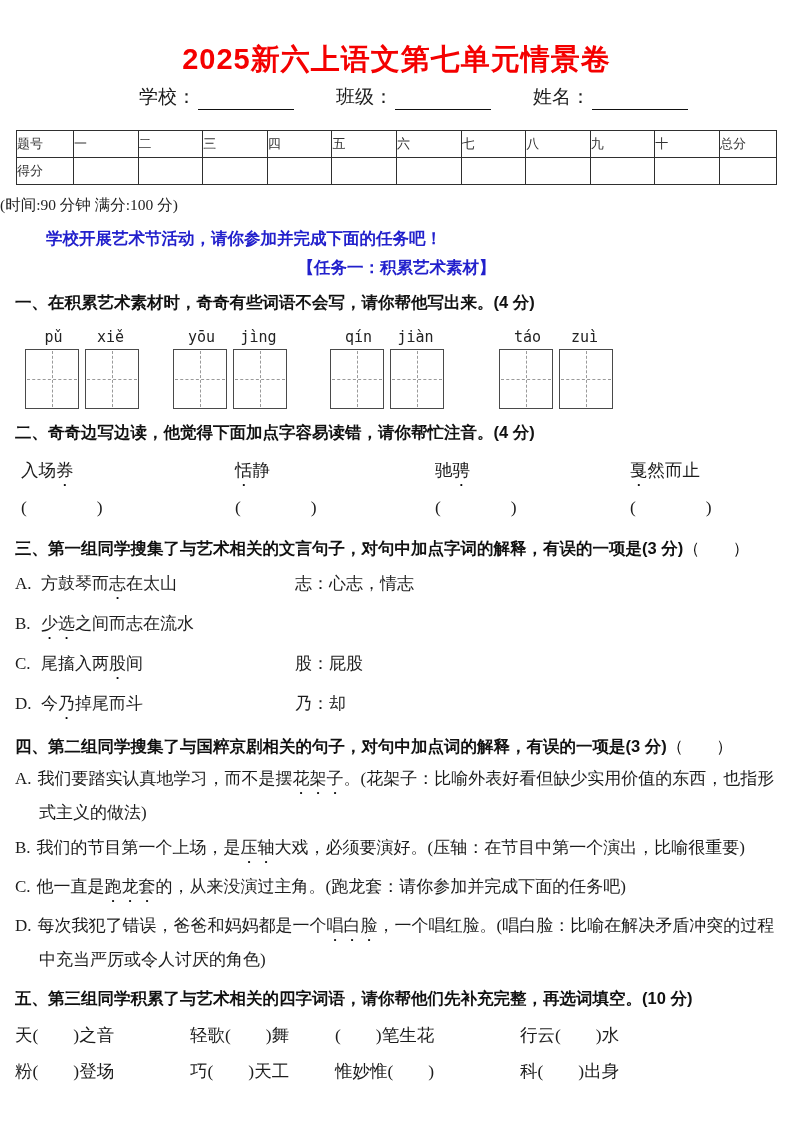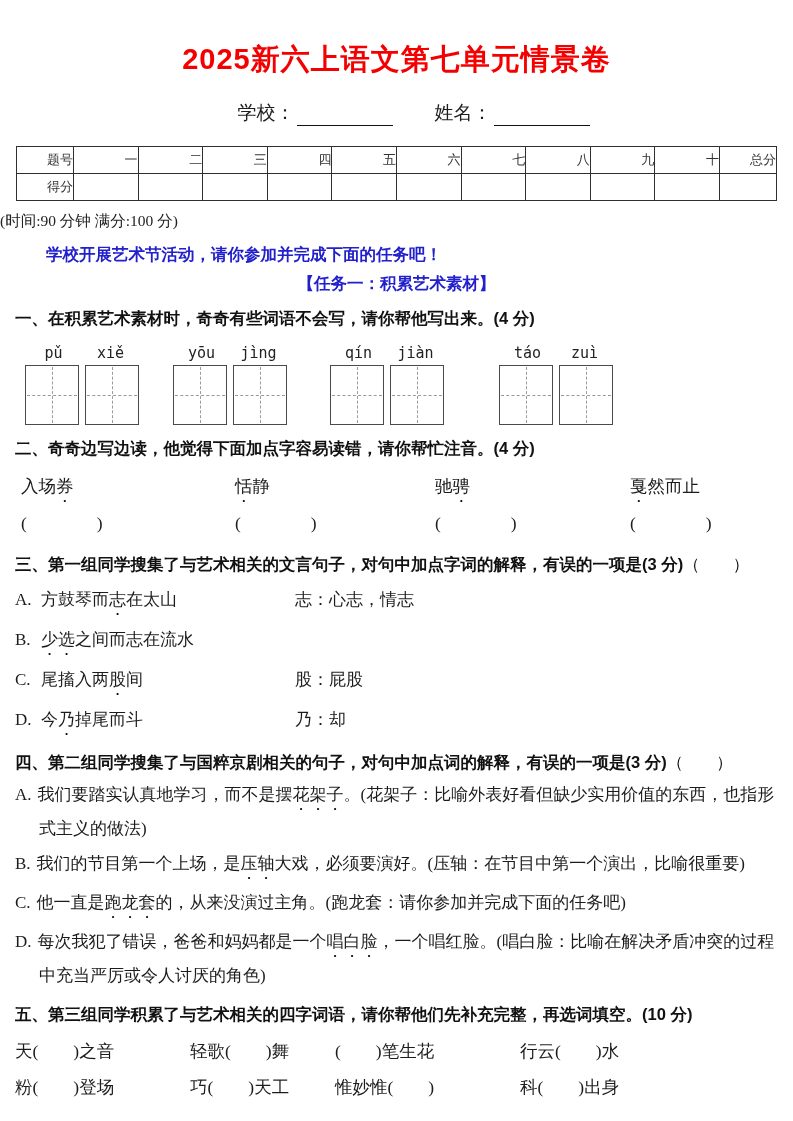--- a/index.html
+++ b/index.html
@@ -11,28 +11,28 @@
   .inner { padding:0 15px; }
 
   
   .title {
     margin-top:40px; text-align:center;
     font-family:"Liberation Sans", sans-serif; font-weight:bold;
     font-size:29px; letter-spacing:1px; color:#f40000;
   }
 
   
-  .fields { margin-top:20px; display:flex; justify-content:center; gap:42px; font-size:19px;padding-left:34px; }
+  .fields { margin-top:4px; display:flex; justify-content:center; gap:42px; font-size:19px;padding-left:34px; }
   .field { display:inline-flex; align-items:flex-end; }
   .fill-line { display:inline-block; width:96px; border-bottom:1.6px solid #111; height:1.05em; margin-left:2px; }
 
   
   table.score { border-collapse:collapse; margin:20px auto 0; width:761px; table-layout:fixed; }
   table.score td {
-    border:1px solid #2f2f2f; height:26px; text-align:right;
+    border:1px solid #2f2f2f; height:26px; text-align:left;
     font-size:13px; color:#333; padding:0;
   }
   table.score td.first { width:56px; }
   table.score td.last { width:56px;font-family:Liberation Serif, serif; }
 
   .exam-info { margin-top:10px; text-align:left; font-size:15.5px; color:#222; }
 
   .intro {
     margin-top:12px; padding-left:46px;
     font-family:"Liberation Sans", sans-serif; font-weight:bold;
@@ -91,20 +91,24 @@
 </head>
 <body>
 
 <div class="page">
 
   <div class="title" data-bind="title">2025新六上语文第七单元情景卷</div>
 
   <div class="fields">
     <span class="field">
       <span data-bind="header.school_label">学校：</span>
+      <span class="fill-line"></span>
+    </span>
+    <span class="field">
+      <span data-bind="header.class_label">班级：</span>
       <span class="fill-line"></span>
     </span>
     <span class="field">
       <span data-bind="header.name_label">姓名：</span>
       <span class="fill-line"></span>
     </span>
   </div>
 
   <table class="score">
     <tbody>

